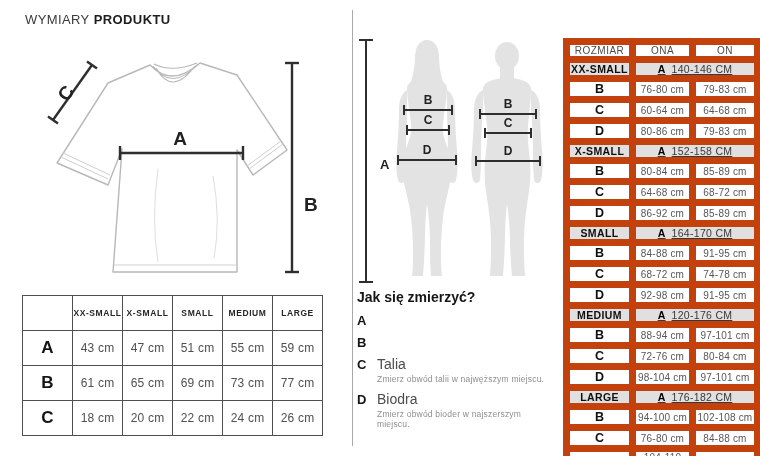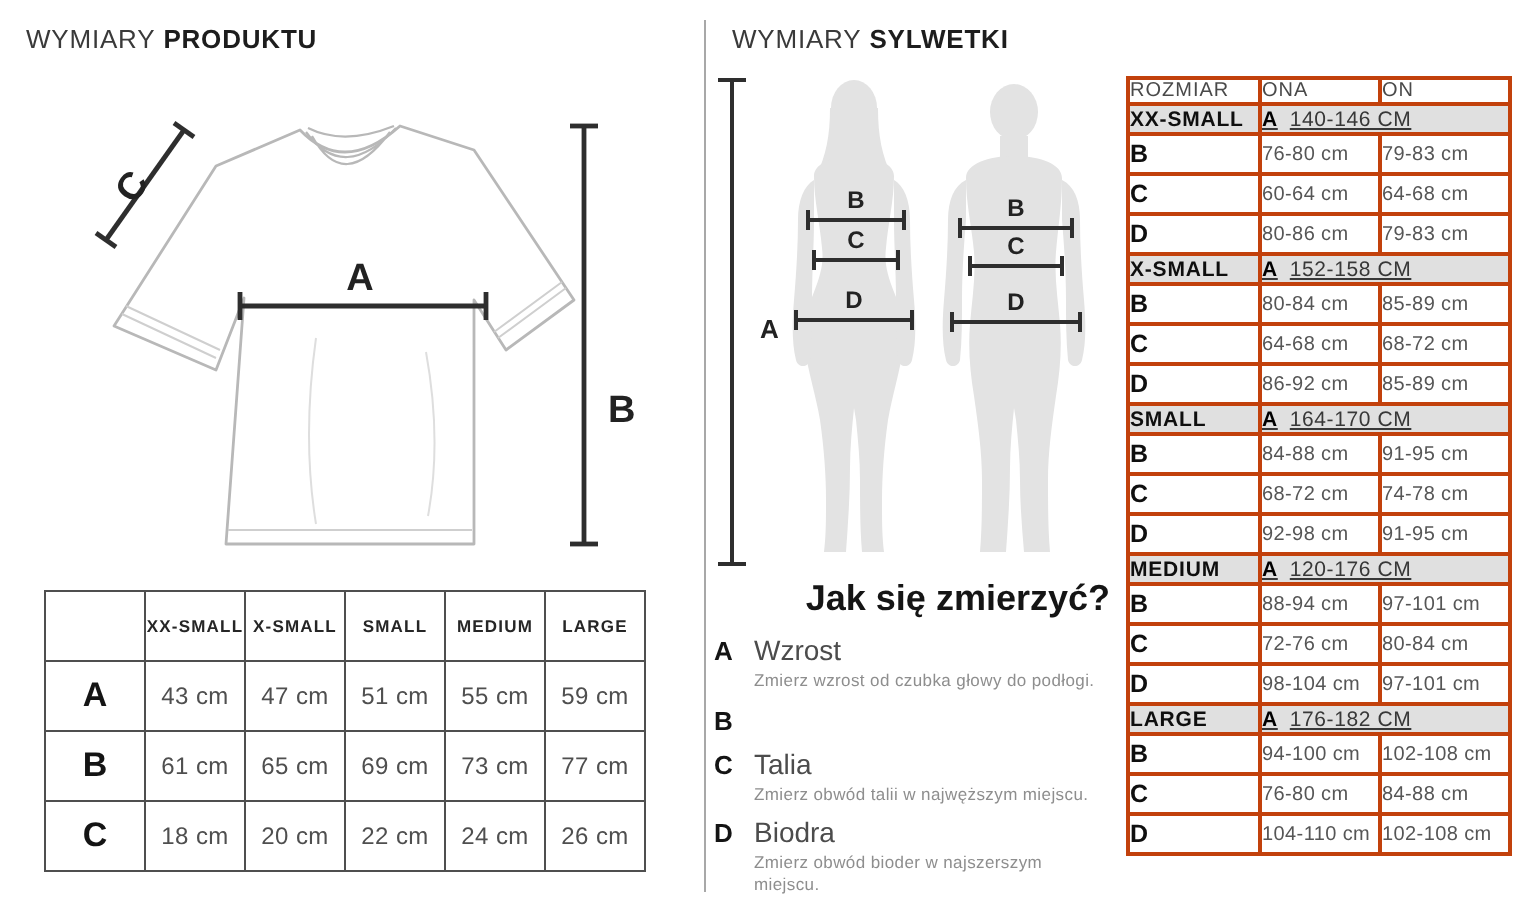--- a/index.html
+++ b/index.html
@@ -16,45 +16,45 @@
   
   .ltable{position:absolute;left:22px;top:295px;width:300px;border-collapse:collapse;table-layout:fixed;}
   .ltable th,.ltable td{border:1px solid #4f4f4f;text-align:center;vertical-align:middle;padding:0;}
   .ltable tr{height:35px;}
   .ltable .hdr{font-size:8.5px;font-weight:700;color:#262626;letter-spacing:.6px;}
   .ltable .lbl{font-size:17px;font-weight:700;color:#141414;}
   .ltable .val{font-size:12px;font-weight:400;color:#4f4f4f;letter-spacing:.2px;}
 
   
   .rtable{position:absolute;left:563px;top:38px;width:191px;border-collapse:collapse;table-layout:fixed;}
-  .rtable th,.rtable td{border:2px solid #c2410c;text-align:left;vertical-align:middle;padding:0;}
+  .rtable th,.rtable td{border:7px solid #c2410c;text-align:center;vertical-align:middle;padding:0;}
   .rtable .hcell{font-size:10px;font-weight:400;color:#4a4a4a;letter-spacing:.5px;}
   .rtable tr.gray{height:15px;background:#e0e0e0;}
   .rtable .size{font-size:10.5px;font-weight:700;color:#0f0f0f;letter-spacing:.4px;}
   .rtable .arange{font-size:10.5px;color:#383838;letter-spacing:.3px;text-decoration:underline;}
   .rtable .arange b{color:#000;margin-right:6px;}
   .rtable tr.datarow{height:20px;}
   .rtable .dlbl{font-size:12.5px;font-weight:700;color:#0f0f0f;}
   .rtable .dval{font-size:10px;color:#565656;letter-spacing:.2px;}
 
   
   .guide{position:absolute;left:357px;top:289px;width:198px;}
-  .guide h3{margin:0 0 7px 0;text-align:right;font-size:18px;color:#151515;font-weight:700;}
+  .guide h3{margin:0 0 7px 0;text-align:left;font-size:14px;color:#151515;font-weight:700;}
   .gitem{display:flex;margin-bottom:6px;}
   .gletter{flex:none;width:20px;font-size:13px;font-weight:700;color:#141414;padding-top:1px;}
   .gbody{flex:1;}
   .gterm{font-size:14px;color:#4c4c4c;}
   .gdesc{font-size:8.5px;color:#8e8e8e;margin-top:2px;line-height:1.25;letter-spacing:.2px;}
 </style>
 </head>
 <body>
 
 <div id="app">
 
-  <div class="sec-title" style="left:13px;top:12px;">
+  <div class="sec-title" style="left:25px;top:12px;">
     <span>WYMIARY</span>&nbsp;<b>PRODUKTU</b>
   </div>
 
   <svg width="340" height="250" viewBox="0 0 340 250" style="position:absolute;left:8px;top:44px;">
 
     <path d="M142 21 L100 39 L49 119 L100 141 L114 105 L105 228 L229 228 L229 106 L245 131 L279 106 L229 31 L192 19 Q164 44 142 21 Z" fill="#ffffff" stroke="#b8b8b8" stroke-width="1.4" stroke-linejoin="round"></path>
 
     <path d="M145 22 Q164 48 190 20 M148 24 Q164 53 187 22 M146 20 Q164 29 189 19" fill="none" stroke="#b8b8b8" stroke-width="1.1"></path>
 
     <path d="M53 113 L100 135 M55 109 L102 131 M275 100 L241 125 M273 97 L239 122" fill="none" stroke="#cfcfcf" stroke-width="1"></path>
@@ -124,23 +124,20 @@
           <td class="val">20 cm</td>
           <td class="val">22 cm</td>
           <td class="val">24 cm</td>
           <td class="val">26 cm</td>
         </tr>
       </tbody>
     </table>
 
   <div class="divider"></div>
 
-  <div class="sec-title" style="left:366px;top:12px;">
-    <span>WYMIARY</span>&nbsp;<b>SYLWETKI</b>
-  </div>
 
   <svg width="196" height="260" viewBox="0 0 196 260" style="position:absolute;left:356px;top:32px;">
     <g fill="#e3e3e3" stroke="none">
       <path d="M59 22 C59 36 57 46 52 56 C59 53 65 51 71 51 C77 51 83 53 90 56 C85 46 83 36 83 22 Z"></path>
       <ellipse cx="71" cy="22" rx="11.5" ry="14"></ellipse>
       <rect x="66" y="34" width="10" height="14"></rect>
       <path d="M51 56 C51 50 60 46 71 46 C82 46 91 50 91 56 C91 68 88 80 87 92 C86 100 88 106 91 114 C95 124 97 132 96 140 C94 154 90 166 88 178 C86 192 85 206 85 218 C85 228 85 236 86 244 L75 244 C74 232 74 220 74 208 C74 198 73 188 72 178 L71 172 C70 182 69 192 69 202 C69 216 68 230 67 244 L56 244 C57 236 57 228 57 218 C57 206 56 192 54 178 C52 166 48 154 46 140 C45 132 47 124 51 114 C54 106 56 100 55 92 C54 80 51 68 51 56 Z"></path>
       <path d="M51 58 C46 61 43 68 43 78 C43 92 42 106 41 118 C40 130 40 140 42 148 C43 152 48 152 49 148 C50 138 50 128 50 118 C50 104 51 90 51 78 Z"></path>
       <path d="M91 58 C96 61 99 68 99 78 C99 92 100 106 101 118 C102 130 102 140 100 148 C99 152 94 152 93 148 C92 138 92 128 92 118 C92 104 91 90 91 78 Z"></path>
     </g>
@@ -187,24 +184,20 @@
     </g>
     <text x="152" y="76" text-anchor="middle" font-size="12" font-weight="bold" fill="#222">B</text>
     <text x="152" y="95" text-anchor="middle" font-size="12" font-weight="bold" fill="#222">C</text>
     <text x="152" y="123" text-anchor="middle" font-size="12" font-weight="bold" fill="#222">D</text>
   </svg>
 
   <div class="guide">
     <h3>Jak się zmierzyć?</h3>
     <div class="gitem">
       <div class="gletter">A</div>
-      <div class="gbody">
-        <div class="gterm">Wzrost</div>
-        <div class="gdesc">Zmierz wzrost od czubka głowy do podłogi.</div>
-      </div>
     </div>
     <div class="gitem">
       <div class="gletter">B</div>
       <div class="gbody">
       </div>
     </div>
     <div class="gitem">
       <div class="gletter">C</div>
       <div class="gbody">
         <div class="gterm">Talia</div>

